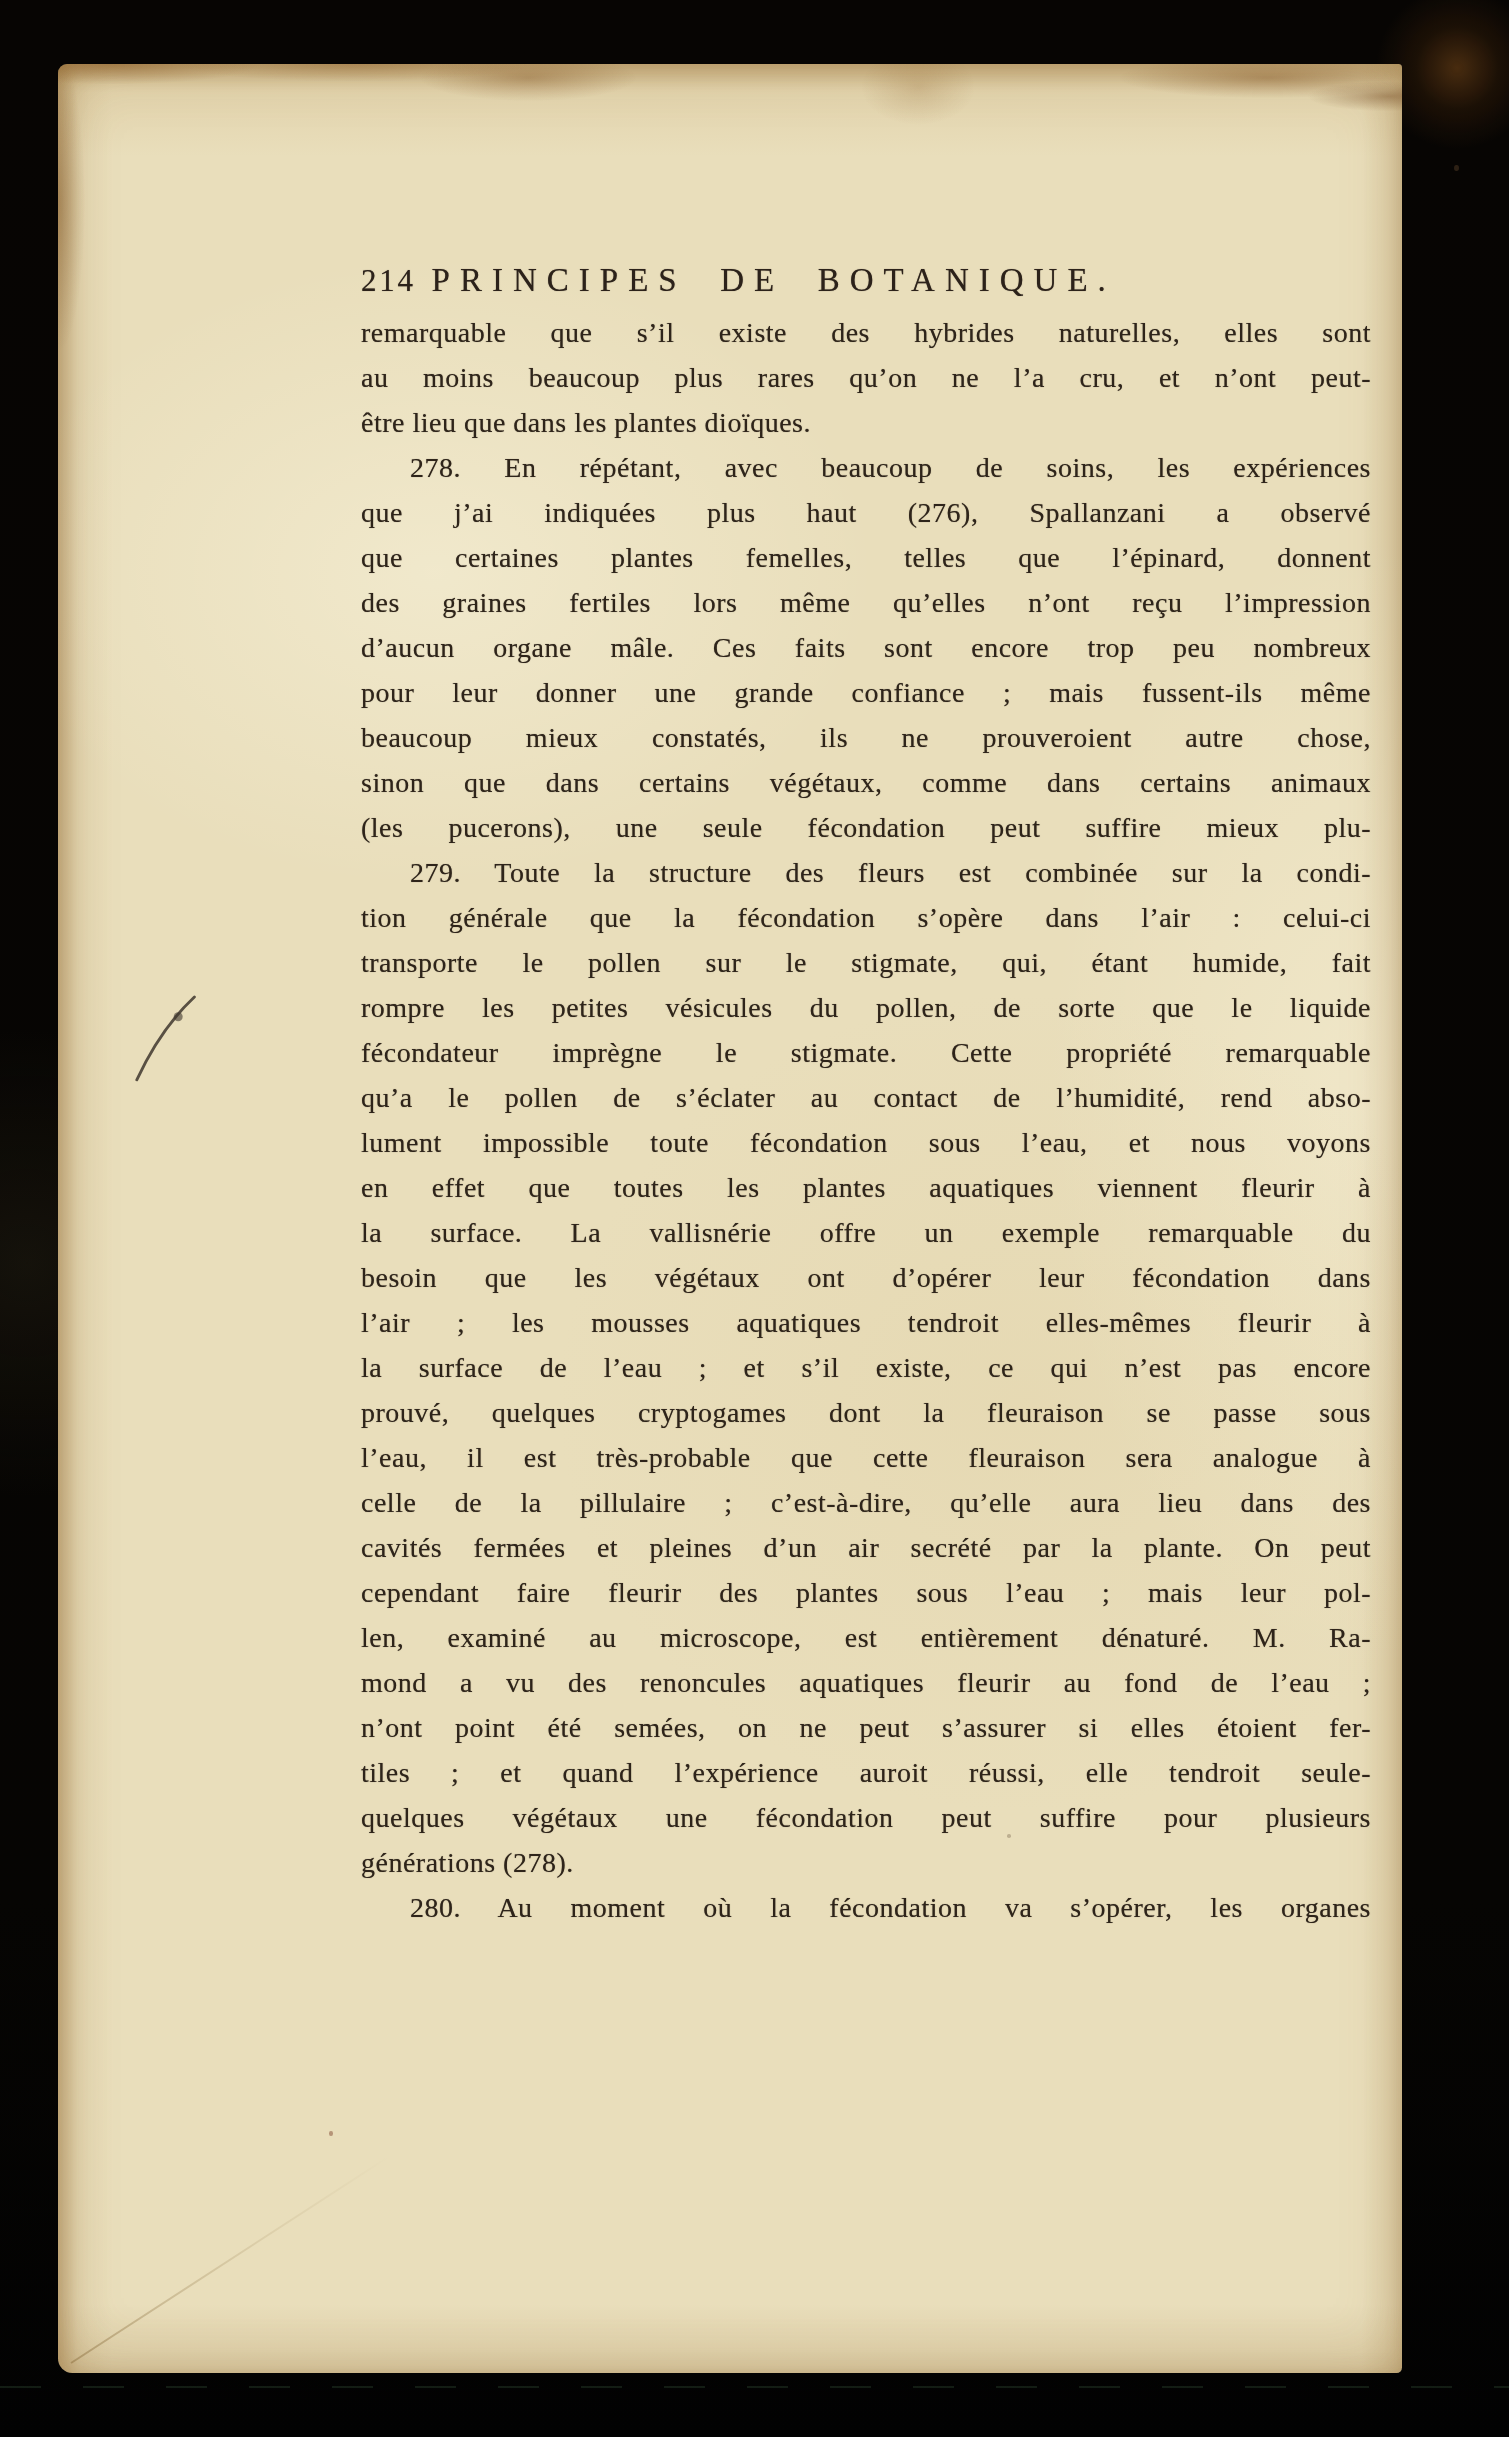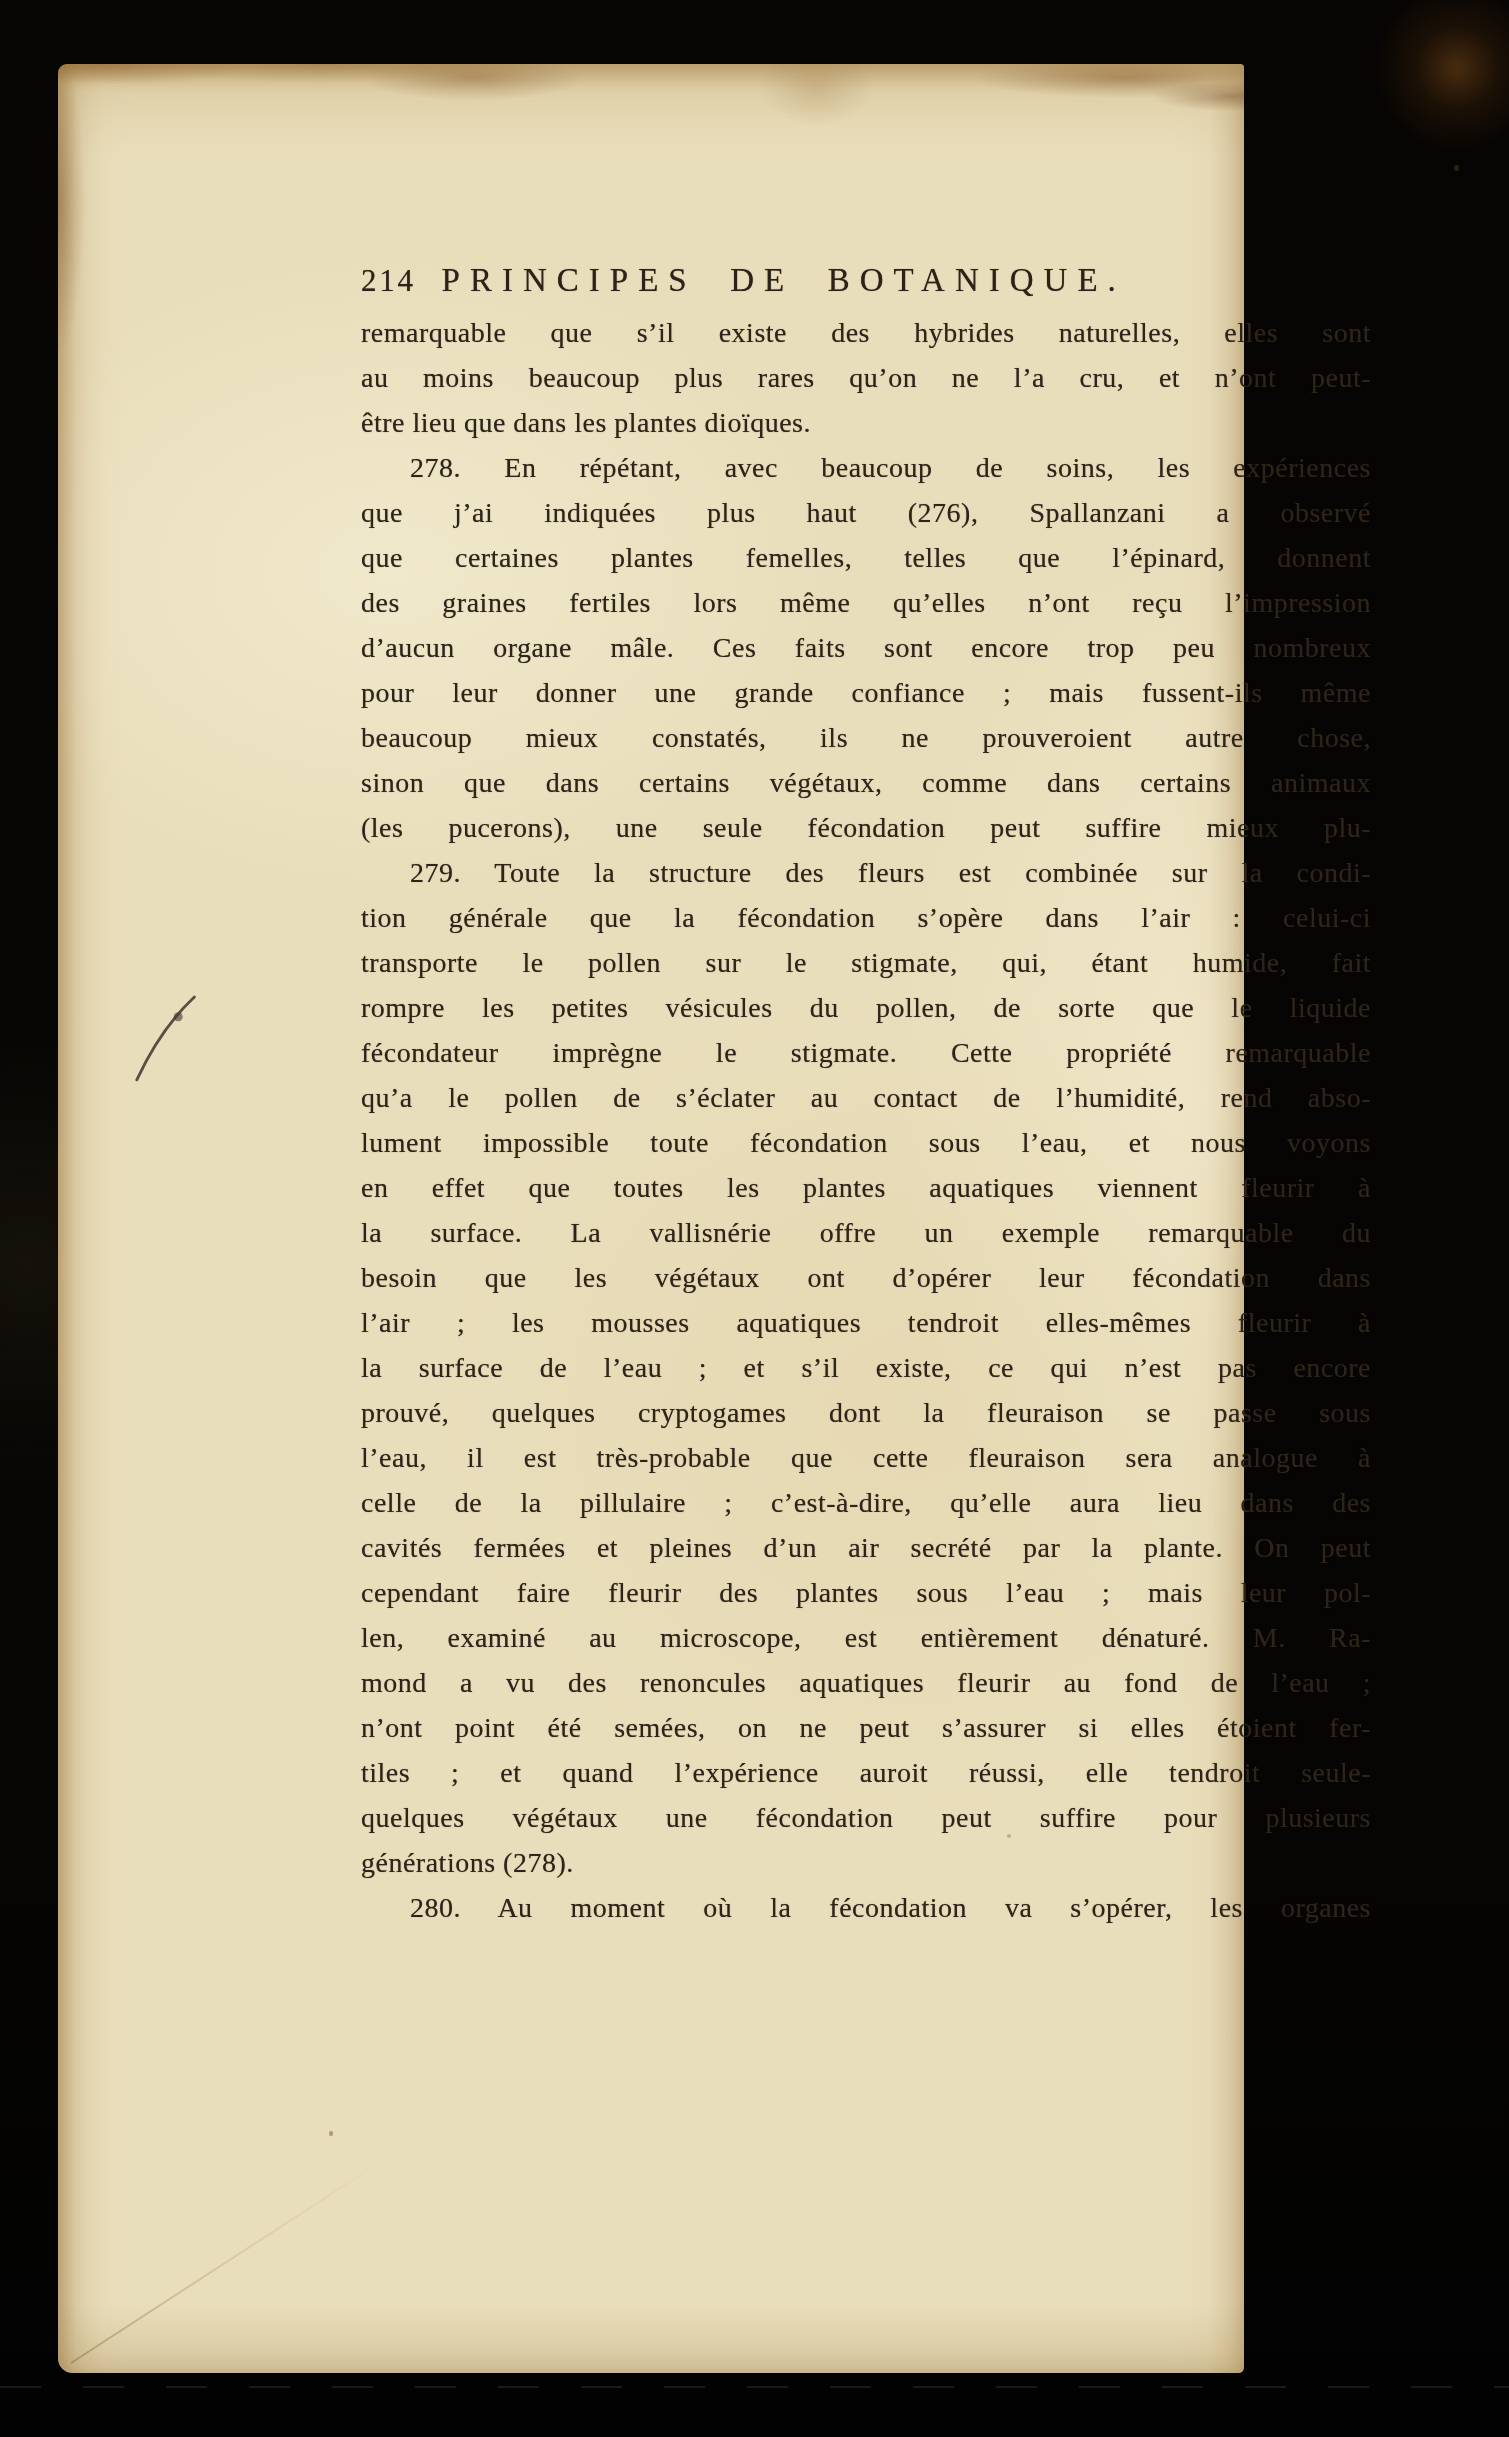--- a/index.html
+++ b/index.html
@@ -7,36 +7,35 @@
     width: 1510px; height: 2438px;
     position: relative; overflow: hidden;
     background:
       radial-gradient(circle at 1457px 68px, rgba(125,75,25,0.55) 0px, rgba(90,50,15,0.25) 41px, transparent 81px),
       radial-gradient(circle at 27px 1263px, rgba(35,30,18,0.5) 0px, transparent 234px),
       linear-gradient(180deg, #070503 0%, #060503 78%, #020202 100%);
     font-family: "Liberation Serif", serif;
   }
   .page {
     position: absolute; left: 58px; top: 64px;
-    width: 1162px; height: 2309px;
+    width: 1344px; height: 2309px;
     background-color: #e9debb;
     background-image:
       radial-gradient(ellipse 631px 451px at 28% 22%, rgba(255,252,235,0.35), transparent 70%),
       radial-gradient(ellipse 722px 631px at 72% 58%, rgba(222,205,160,0.30), transparent 65%),
       radial-gradient(ellipse 451px 812px at 97% 45%, rgba(255,250,230,0.30), transparent 70%),
       linear-gradient(180deg, rgba(170,125,55,0.30) 0%, rgba(170,125,55,0.10) 1.2%, transparent 4%),
       linear-gradient(90deg, rgba(160,115,50,0.26) 0%, rgba(160,115,50,0.08) 1.5%, transparent 4%),
       linear-gradient(270deg, rgba(150,110,50,0.18) 0%, transparent 3%),
       linear-gradient(0deg, rgba(150,110,50,0.16) 0%, transparent 3%);
     border-radius: 9px 3.6px 5.4px 14.4px;
     box-shadow:
       inset 0 0 63px rgba(140,105,45,0.22),
       inset 0 10.8px 18px rgba(120,80,25,0.18),
       inset 10.8px 0 21.6px rgba(120,80,25,0.14);
-    padding-left: 24px;
   }
   
   .page::before {
     content: ""; position: absolute; inset: 0; border-radius: inherit; pointer-events: none;
     background:
       radial-gradient(ellipse 198px 27px at 4% 0%, rgba(130,80,25,0.45), transparent 75%),
       radial-gradient(ellipse 234px 23.4px at 22% 0%, rgba(130,80,25,0.30), transparent 75%),
       radial-gradient(ellipse 144px 31px at 35% 0.6%, rgba(120,70,20,0.35), transparent 75%),
       radial-gradient(ellipse 198px 27px at 90% 0.6%, rgba(120,70,20,0.40), transparent 75%),
       radial-gradient(ellipse 108px 20px at 99% 1.4%, rgba(100,55,15,0.40), transparent 75%),
@@ -44,21 +43,21 @@
       radial-gradient(ellipse 81px 54px at 64% 1%, rgba(140,95,40,0.22), transparent 70%);
   }
   .header {
     position: absolute; left: 303px; top: 198px; width: 1010px;
     display: flex; align-items: baseline;
     color: #2c221a; white-space: nowrap;
   }
   .pagenum { font-size: 31px; letter-spacing: 2.7px; text-shadow: 0 0 0.9px rgba(44,34,26,0.6); }
   .title {
     font-size: 33px; letter-spacing: 10px; word-spacing: 15.3px;
-    margin-left: 26px; text-shadow: 0 0 0.9px rgba(44,34,26,0.6);
+    margin-left: 16px; text-shadow: 0 0 0.9px rgba(44,34,26,0.6);
   }
   .body {
     position: absolute; left: 303px; top: 246px; width: 1010px;
     font-size: 28px; line-height: 45px; color: #2e241a;
     letter-spacing: 0.5px; text-shadow: 0 0 0.9px rgba(46,36,26,0.55);
   }
   .line { text-align: justify; text-align-last: justify; }
   .line.indent { text-indent: 49px; }
   .line.para-end { text-align-last: left; }
   .pen-mark { position: absolute; left: 68px; top: 915px; }

